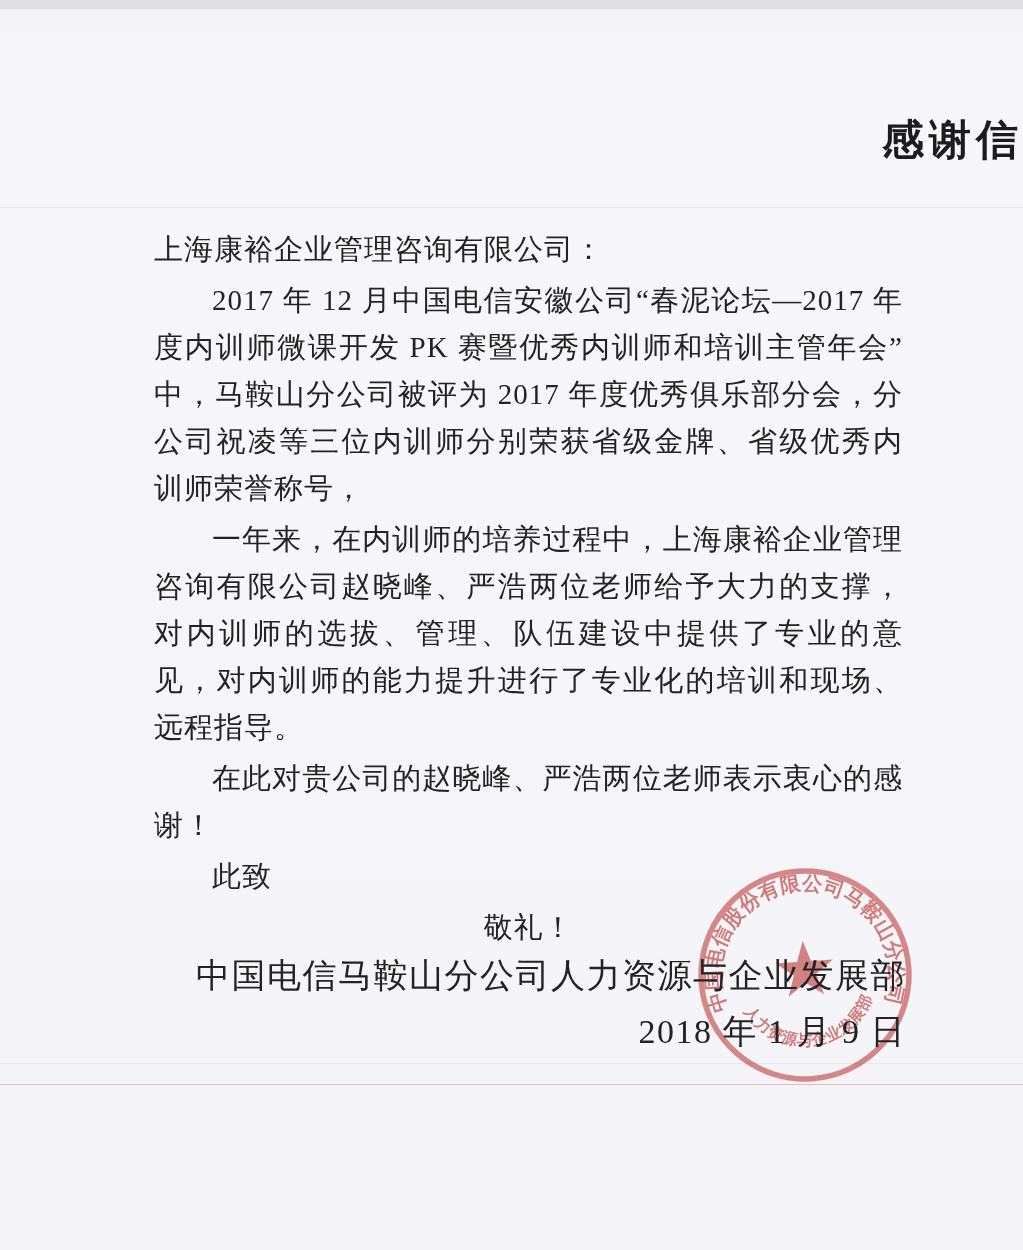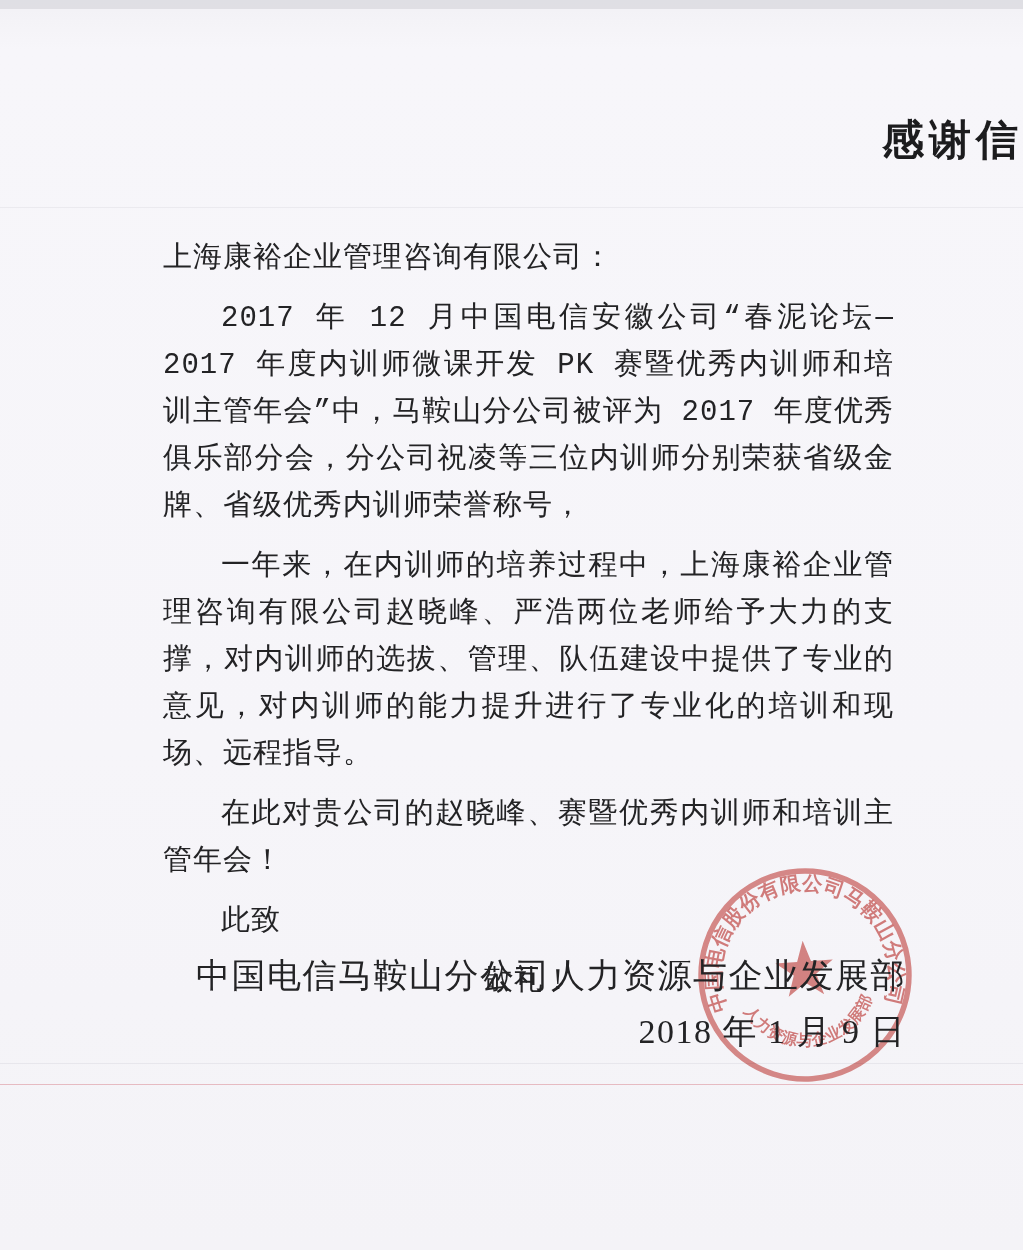--- a/index.html
+++ b/index.html
@@ -37,21 +37,21 @@
     font-size: 42px; font-weight: 700;
     letter-spacing: 5px;
     color: #1c1c1e;
   }
   .letter-body {
     position: absolute; top: 222px; left: 150px; width: 757px;
     font-size: 29px; line-height: 47px;
     letter-spacing: 1px;
     text-align: justify;
   }
-  .letter-body p { margin: 13px; font-family: Liberation Mono, monospace; }
+  .letter-body p { margin: 4px; }
   .salutation { text-align: left; }
   .para { text-indent: 2em; }
   .closing-cizhi { text-indent: 2em; margin-top: 0; }
   .closing-jingli { text-align: center; margin-left: -10px; }
   .sign-block {
     position: absolute; top: 948px; right: 117px;
     text-align: right;
     font-size: 34px; line-height: 56px;
     letter-spacing: 1.5px;
     z-index: 3;
@@ -74,21 +74,21 @@
 <div class="scan-line-faint-1"></div>
 <div class="scan-line-faint-2"></div>
 <div class="scan-line-pink"></div>
 
 <div class="title">感谢信</div>
 
 <div class="letter-body">
   <p class="salutation">上海康裕企业管理咨询有限公司：</p>
   <p class="para">2017 年 12 月中国电信安徽公司“春泥论坛—2017 年度内训师微课开发 PK 赛暨优秀内训师和培训主管年会”中，马鞍山分公司被评为 2017 年度优秀俱乐部分会，分公司祝凌等三位内训师分别荣获省级金牌、省级优秀内训师荣誉称号，</p>
   <p class="para">一年来，在内训师的培养过程中，上海康裕企业管理咨询有限公司赵晓峰、严浩两位老师给予大力的支撑，对内训师的选拔、管理、队伍建设中提供了专业的意见，对内训师的能力提升进行了专业化的培训和现场、远程指导。</p>
-  <p class="para">在此对贵公司的赵晓峰、赛暨优秀内训师和培训主管年会！</p>
+  <p class="para">在此对贵公司的赵晓峰、严浩两位老师表示衷心的感谢！</p>
   <p class="closing-cizhi">此致</p>
   <p class="closing-jingli">敬礼！</p>
 </div>
 
 <div class="seal">
   <svg viewBox="0 0 220 220" xmlns="http://www.w3.org/2000/svg">
     <defs>
       <path id="ringPath" d="M 31.1,138.7 A 84,84 0 1 1 188.9,138.7" fill="none"></path>
       <path id="bottomPath" d="M 46.6,139.6 A 70,70 0 0 0 173.4,139.6" fill="none"></path>
     </defs>

